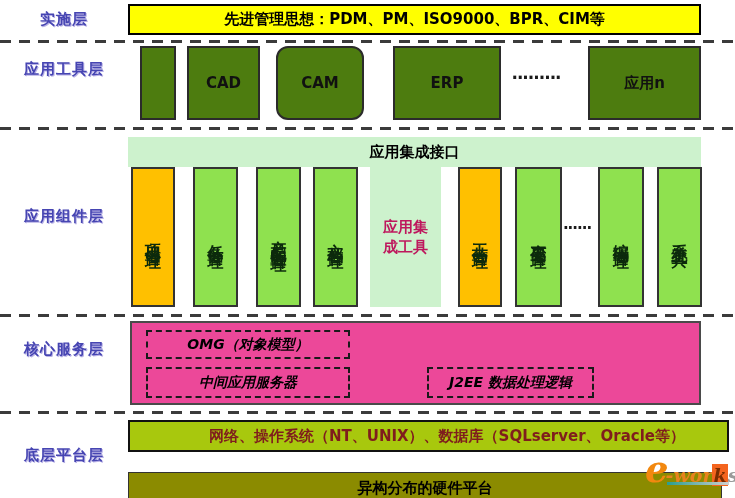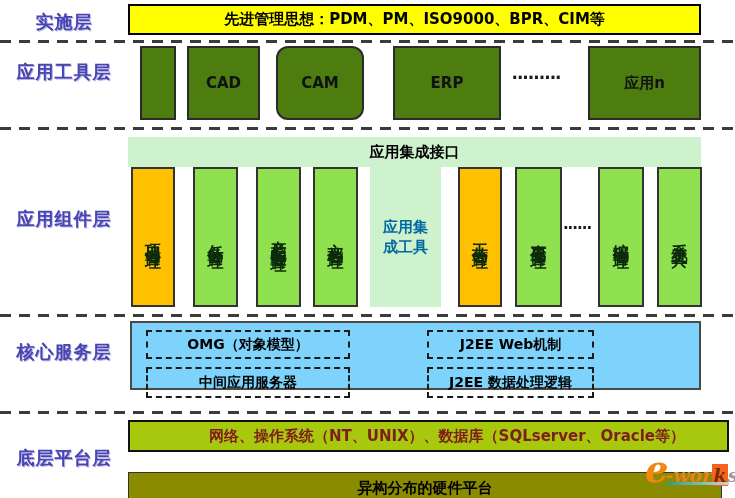--- a/index.html
+++ b/index.html
@@ -11,21 +11,21 @@
     height: 498px;
     background: #fff;
     overflow: hidden;
   }
   
   .layer-label {
     position: absolute;
     left: 0;
     width: 128px;
     text-align: center;
-    font-size: 18px;
+    font-size: 15px;
     font-weight: bold;
     color: #4645b2;
     text-shadow: 1px 1px 0 #b9b2e6;
     letter-spacing: 1px;
     white-space: nowrap;
   }
   
   .sep {
     position: absolute;
     left: 0;
@@ -83,21 +83,21 @@
     writing-mode: vertical-rl;
     text-orientation: upright;
     font-size: 16px; font-weight: bold; color: #0c2a0c;
     letter-spacing: 3px; line-height: 1;
   }
   .col.orange { background: #ffc000; }
   .col.green  { background: #8fe14f; }
   .col.pale   {
     background: #cdf2cd;
     border: none;
-    font-size: 15px; font-weight: bold; color: #0369a1;
+    font-size: 15px; font-weight: bold; color: #be185d;
     text-align: center; line-height: 1.35;
     padding: 0 6px;
   }
   .c1 { left: 131px; width: 44px; }
   .c2 { left: 193px; width: 45px; }
   .c3 { left: 256px; width: 45px; }
   .c4 { left: 313px; width: 45px; }
   .c5 { left: 370px; width: 71px; }
   .c6 { left: 458px; width: 44px; }
   .c7 { left: 515px; width: 47px; }
@@ -106,23 +106,24 @@
   .comp-dots {
     position: absolute;
     left: 556px; top: 219px; width: 42px;
     text-align: center;
     font-size: 15px; font-weight: 900; letter-spacing: -1px; color: #1a1a1a;
   }
   
   .core-box {
     position: absolute;
     left: 130px; top: 321px;
-    width: 571px; height: 69px;
-    background: #7dd3fc;
+    width: 571px; height: 84px;
+    background: #ec4899;
     border: 2px solid #4a4a4a;
+    font-style: italic;
   }
   .core-item {
     position: absolute;
     border: 2px dashed #1a1a1a;
     display: flex; align-items: center; justify-content: center;
     font-size: 14px; font-weight: bold; color: #000;
     white-space: nowrap;
   }
   .ci0 { left: 14px;  top: 7px;  width: 204px; height: 29px; }
   .ci1 { left: 295px; top: 7px;  width: 167px; height: 29px; }
@@ -218,21 +219,20 @@
   <div class="comp-dots">······</div>
   <div class="col green c8">
     <span class="vtext">编码管理</span>
   </div>
   <div class="col green c9">
     <span class="vtext">系统工具</span>
   </div>
 
   <div class="core-box">
     <div class="core-item ci0">OMG（对象模型）</div>
-    <div class="core-item ci1">J2EE Web机制</div>
     <div class="core-item ci2">中间应用服务器</div>
     <div class="core-item ci3">J2EE 数据处理逻辑</div>
   </div>
 
   <div class="banner-os">网络、操作系统（NT、UNIX）、数据库（SQLserver、Oracle等）</div>
   <div class="banner-hw">异构分布的硬件平台</div>
 
   <div class="logo">
     <span class="logo-e">e</span><span class="logo-body">-wor</span><span class="logo-k">k</span><span class="logo-s">s</span>
     <div class="logo-underline"></div>

